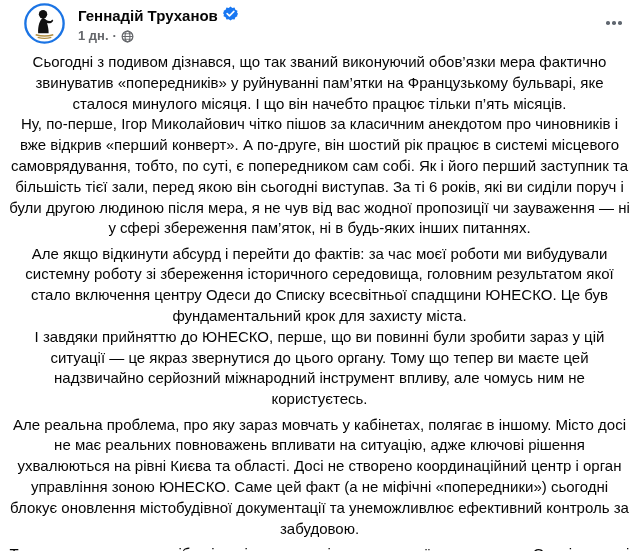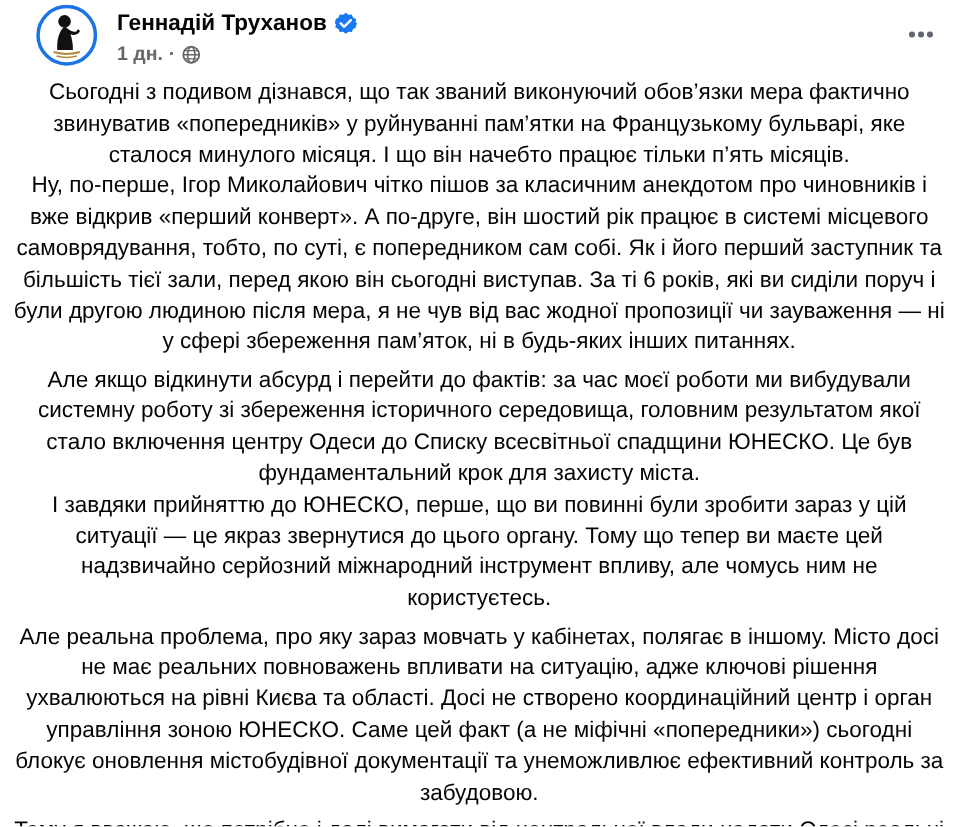--- a/index.html
+++ b/index.html
@@ -29,21 +29,20 @@
     border-radius: 50%;
     flex: 0 0 auto;
     cursor: pointer;
   }
   .header-info {
     margin-left: 13px;
     padding-top: 3px;
   }
   .name-row {
     display: flex;
-    align-items: center;
     gap: 5px;
   }
   .author-name {
     font-size: 15px;
     font-weight: 700;
     color: #050505;
     line-height: 19px;
     cursor: pointer;
   }
   .badge {

